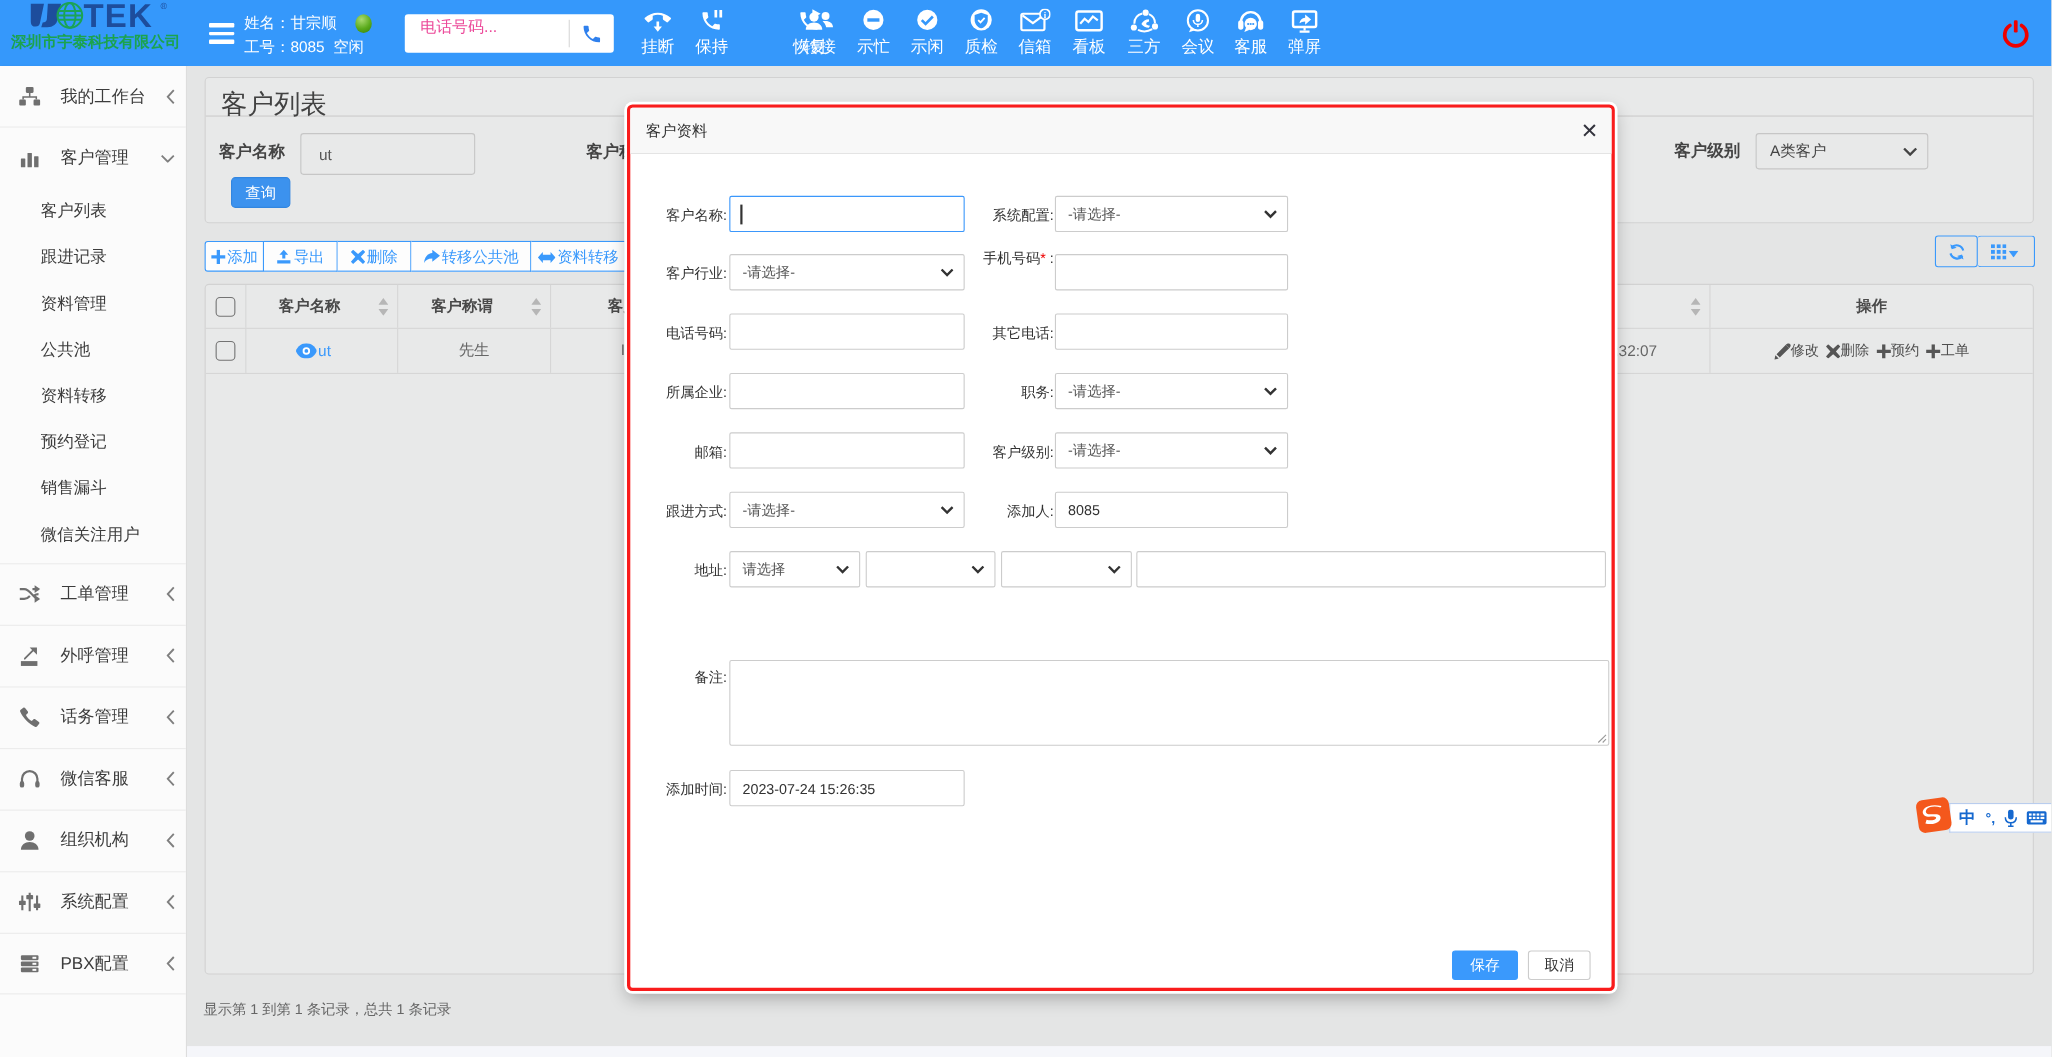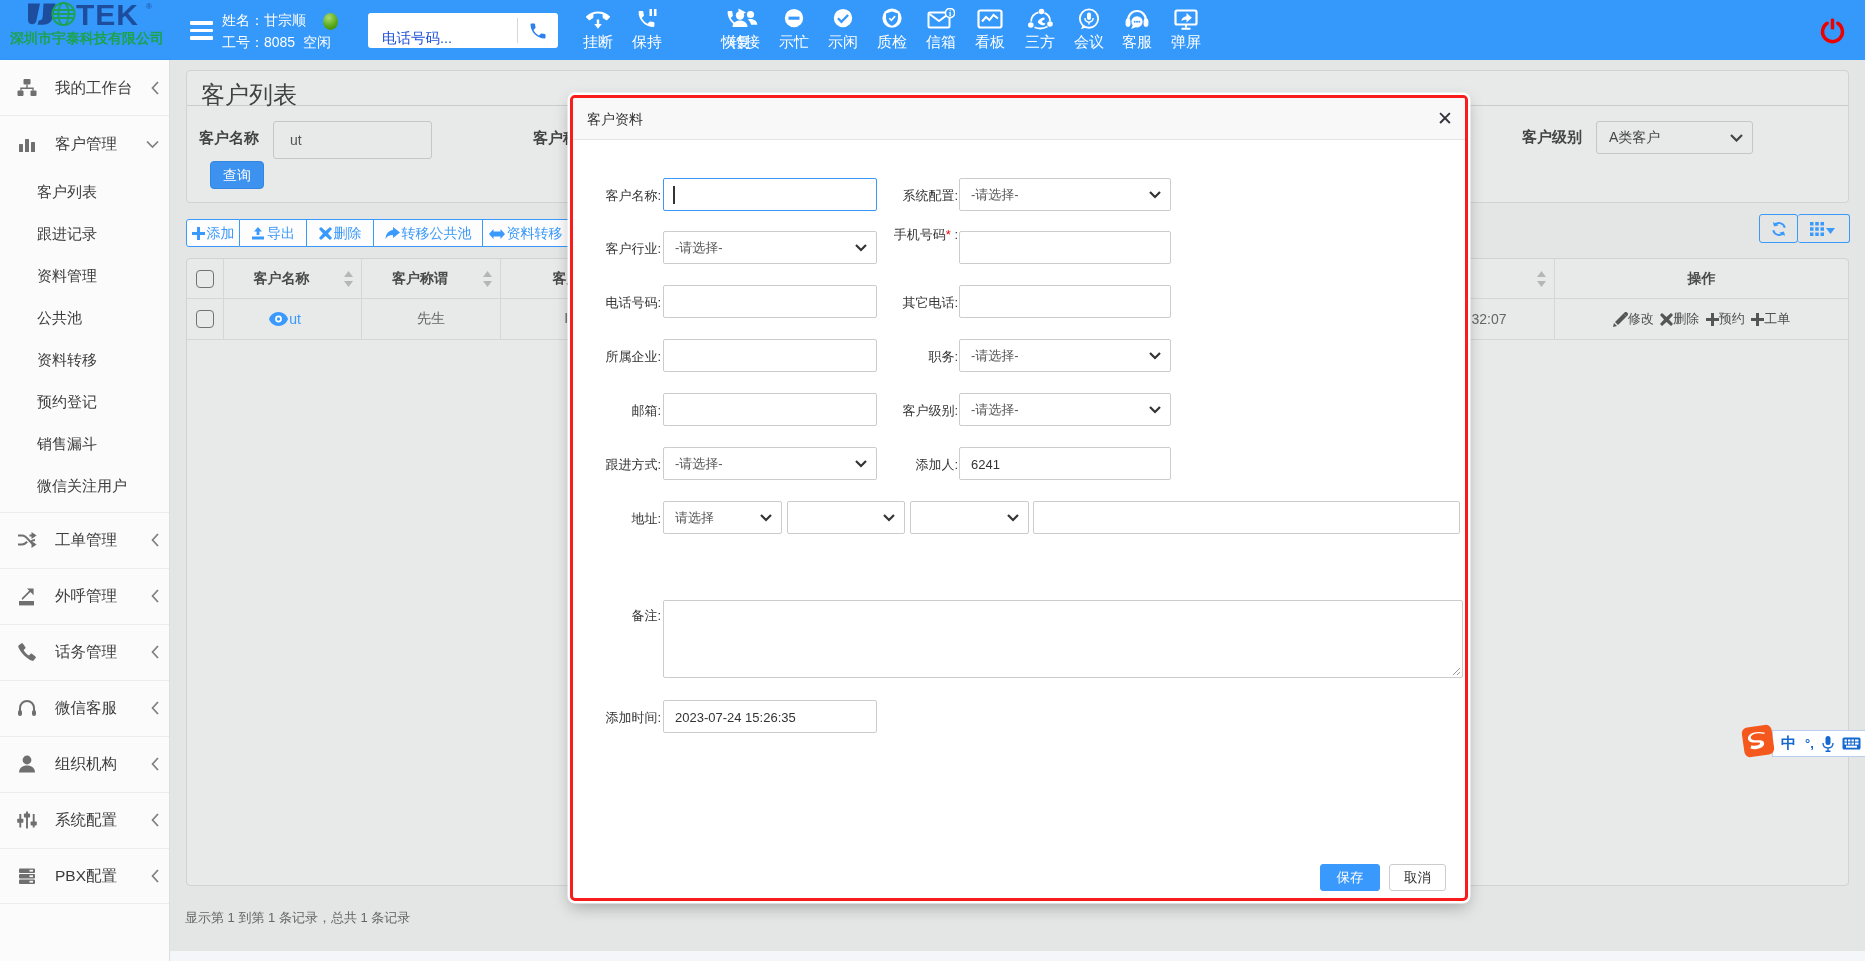--- a/index.html
+++ b/index.html
@@ -10,21 +10,21 @@
 
   
   #topbar { position:absolute; left:0; top:0; width:1865px; height:60px; background:#3598fb; }
   #logo { position:absolute; left:0; top:0; width:175px; height:60px; }
   .hamb { position:absolute; left:190px; top:21px; width:23px; height:19px; }
   .hamb div { height:3.6px; background:#fff; border-radius:1px; margin-bottom:4px; }
   .uinfo { position:absolute; left:222px; top:9px; color:#fff; font-size:14px; line-height:22px; white-space:nowrap; }
   .udot { position:absolute; left:323px; top:13px; width:15px; height:17px; border-radius:50%;
           background:radial-gradient(circle at 38% 28%, #aadb70, #5aaa1b 55%, #357f08); }
   .phonebox { position:absolute; left:368px; top:13px; width:190px; height:35px; background:#fff; border-radius:3px; }
-  .phonebox .ph { position:absolute; left:14px; top:16px; color:#1d4ed8; font-size:14.5px; }
+  .phonebox .ph { position:absolute; left:14px; top:2px; color:#ec4899; font-size:14.5px; }
   .phonebox .sep { position:absolute; right:40px; top:5px; width:1px; height:25px; background:#d8d8d8; }
   .titem { position:absolute; top:8px; width:48px; text-align:center; color:#fff; }
   .titem svg { display:block; margin:0 auto; }
   .titem .lb { font-size:15px; margin-top:3px; }
   #power { position:absolute; left:1818px; top:17px; }
 
   
   #sidebar { position:absolute; left:0; top:60px; width:170px; height:901px; background:#fbfbfb;
              border-right:1px solid #ddd; box-shadow:1px 0 2px rgba(0,0,0,.08); }
   .sitem { position:relative; height:56px; border-top:1px solid #ececec; }
@@ -570,21 +570,21 @@
 
   <div class="mlabel" style="right:804px; top:358px">跟进方式:</div>
   <div class="mselect" style="left:90px; top:349px; width:214px">
       <span class="txt">-请选择-</span>
       <svg width="12" height="8" viewBox="0 0 12 8">
         <path d="M1 1 6 6 11 1" stroke="#333" stroke-width="2.2" fill="none"></path>
       </svg>
     </div>
   <div class="mlabel" style="right:507px; top:358px">添加人:</div>
   <div class="minput" style="left:386px; top:349px; width:212px">
-      <span class="val">6241</span>
+      <span class="val">8085</span>
     </div>
 
   <div class="mlabel" style="right:804px; top:412px">地址:</div>
   <div class="mselect" style="left:90px; top:403px; width:119px">
       <span class="txt">请选择</span>
       <svg width="12" height="8" viewBox="0 0 12 8">
         <path d="M1 1 6 6 11 1" stroke="#333" stroke-width="2.2" fill="none"></path>
       </svg>
     </div>
   <div class="mselect" style="left:214px; top:403px; width:118px">

